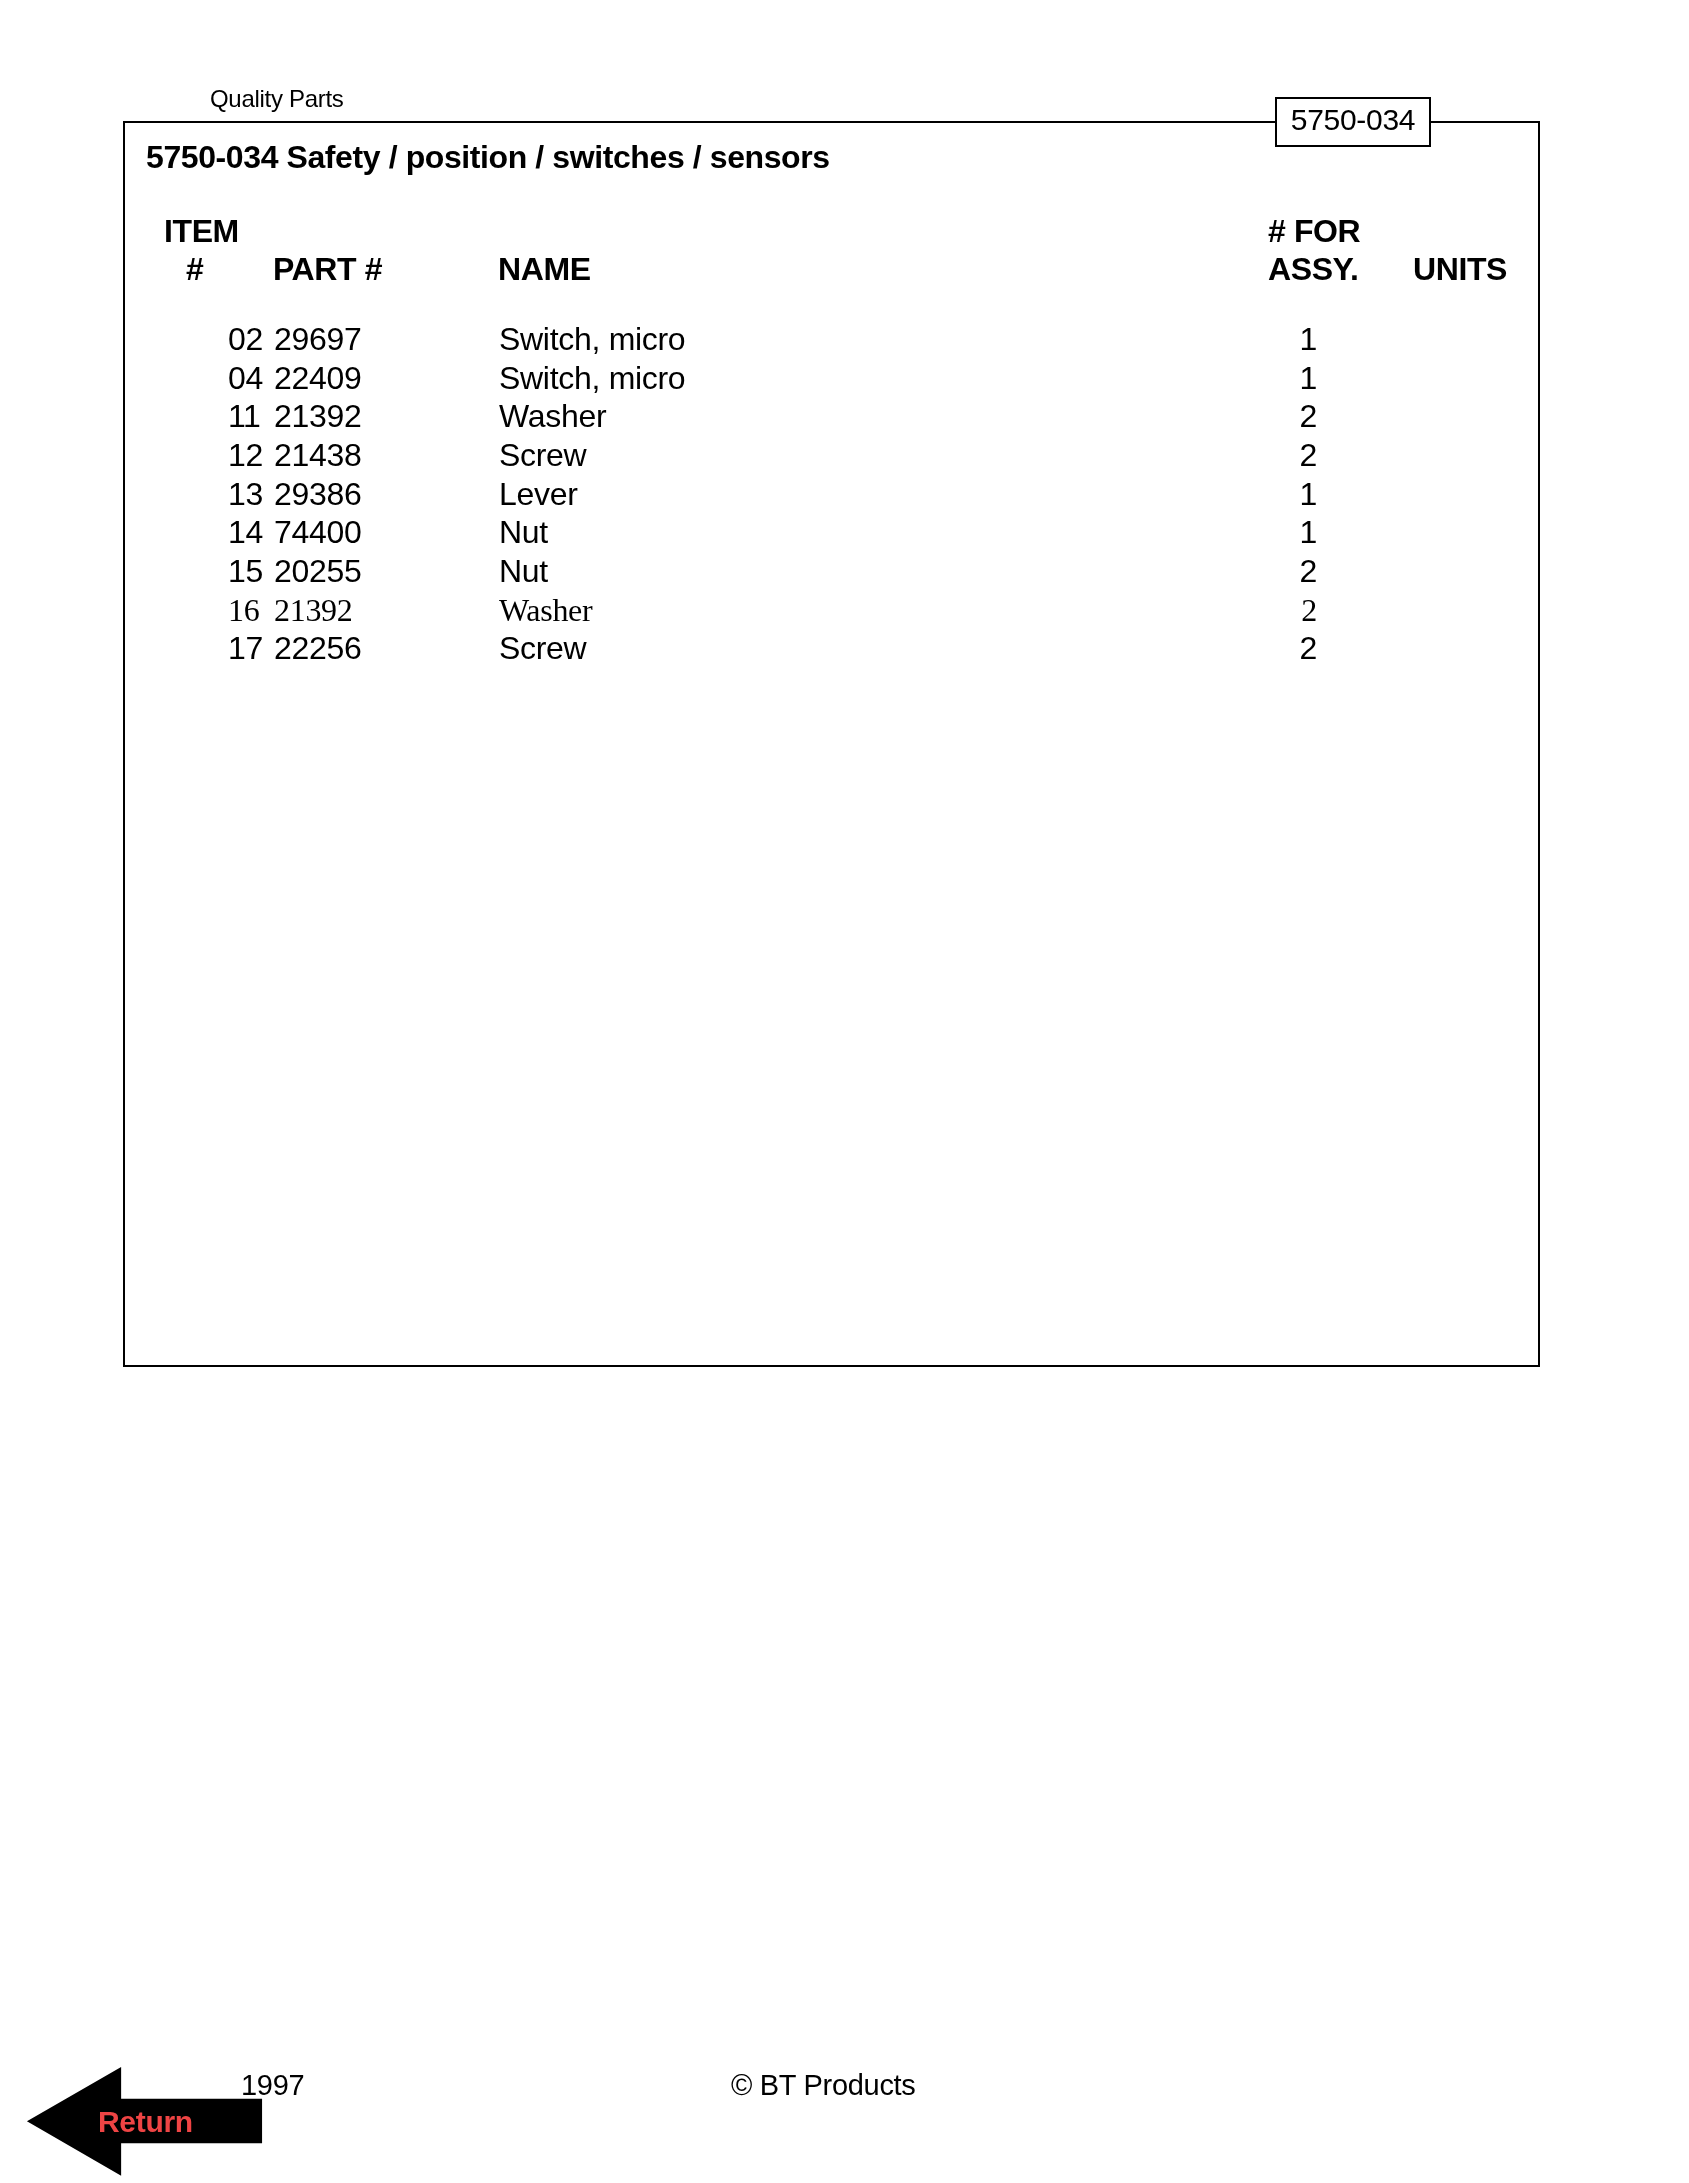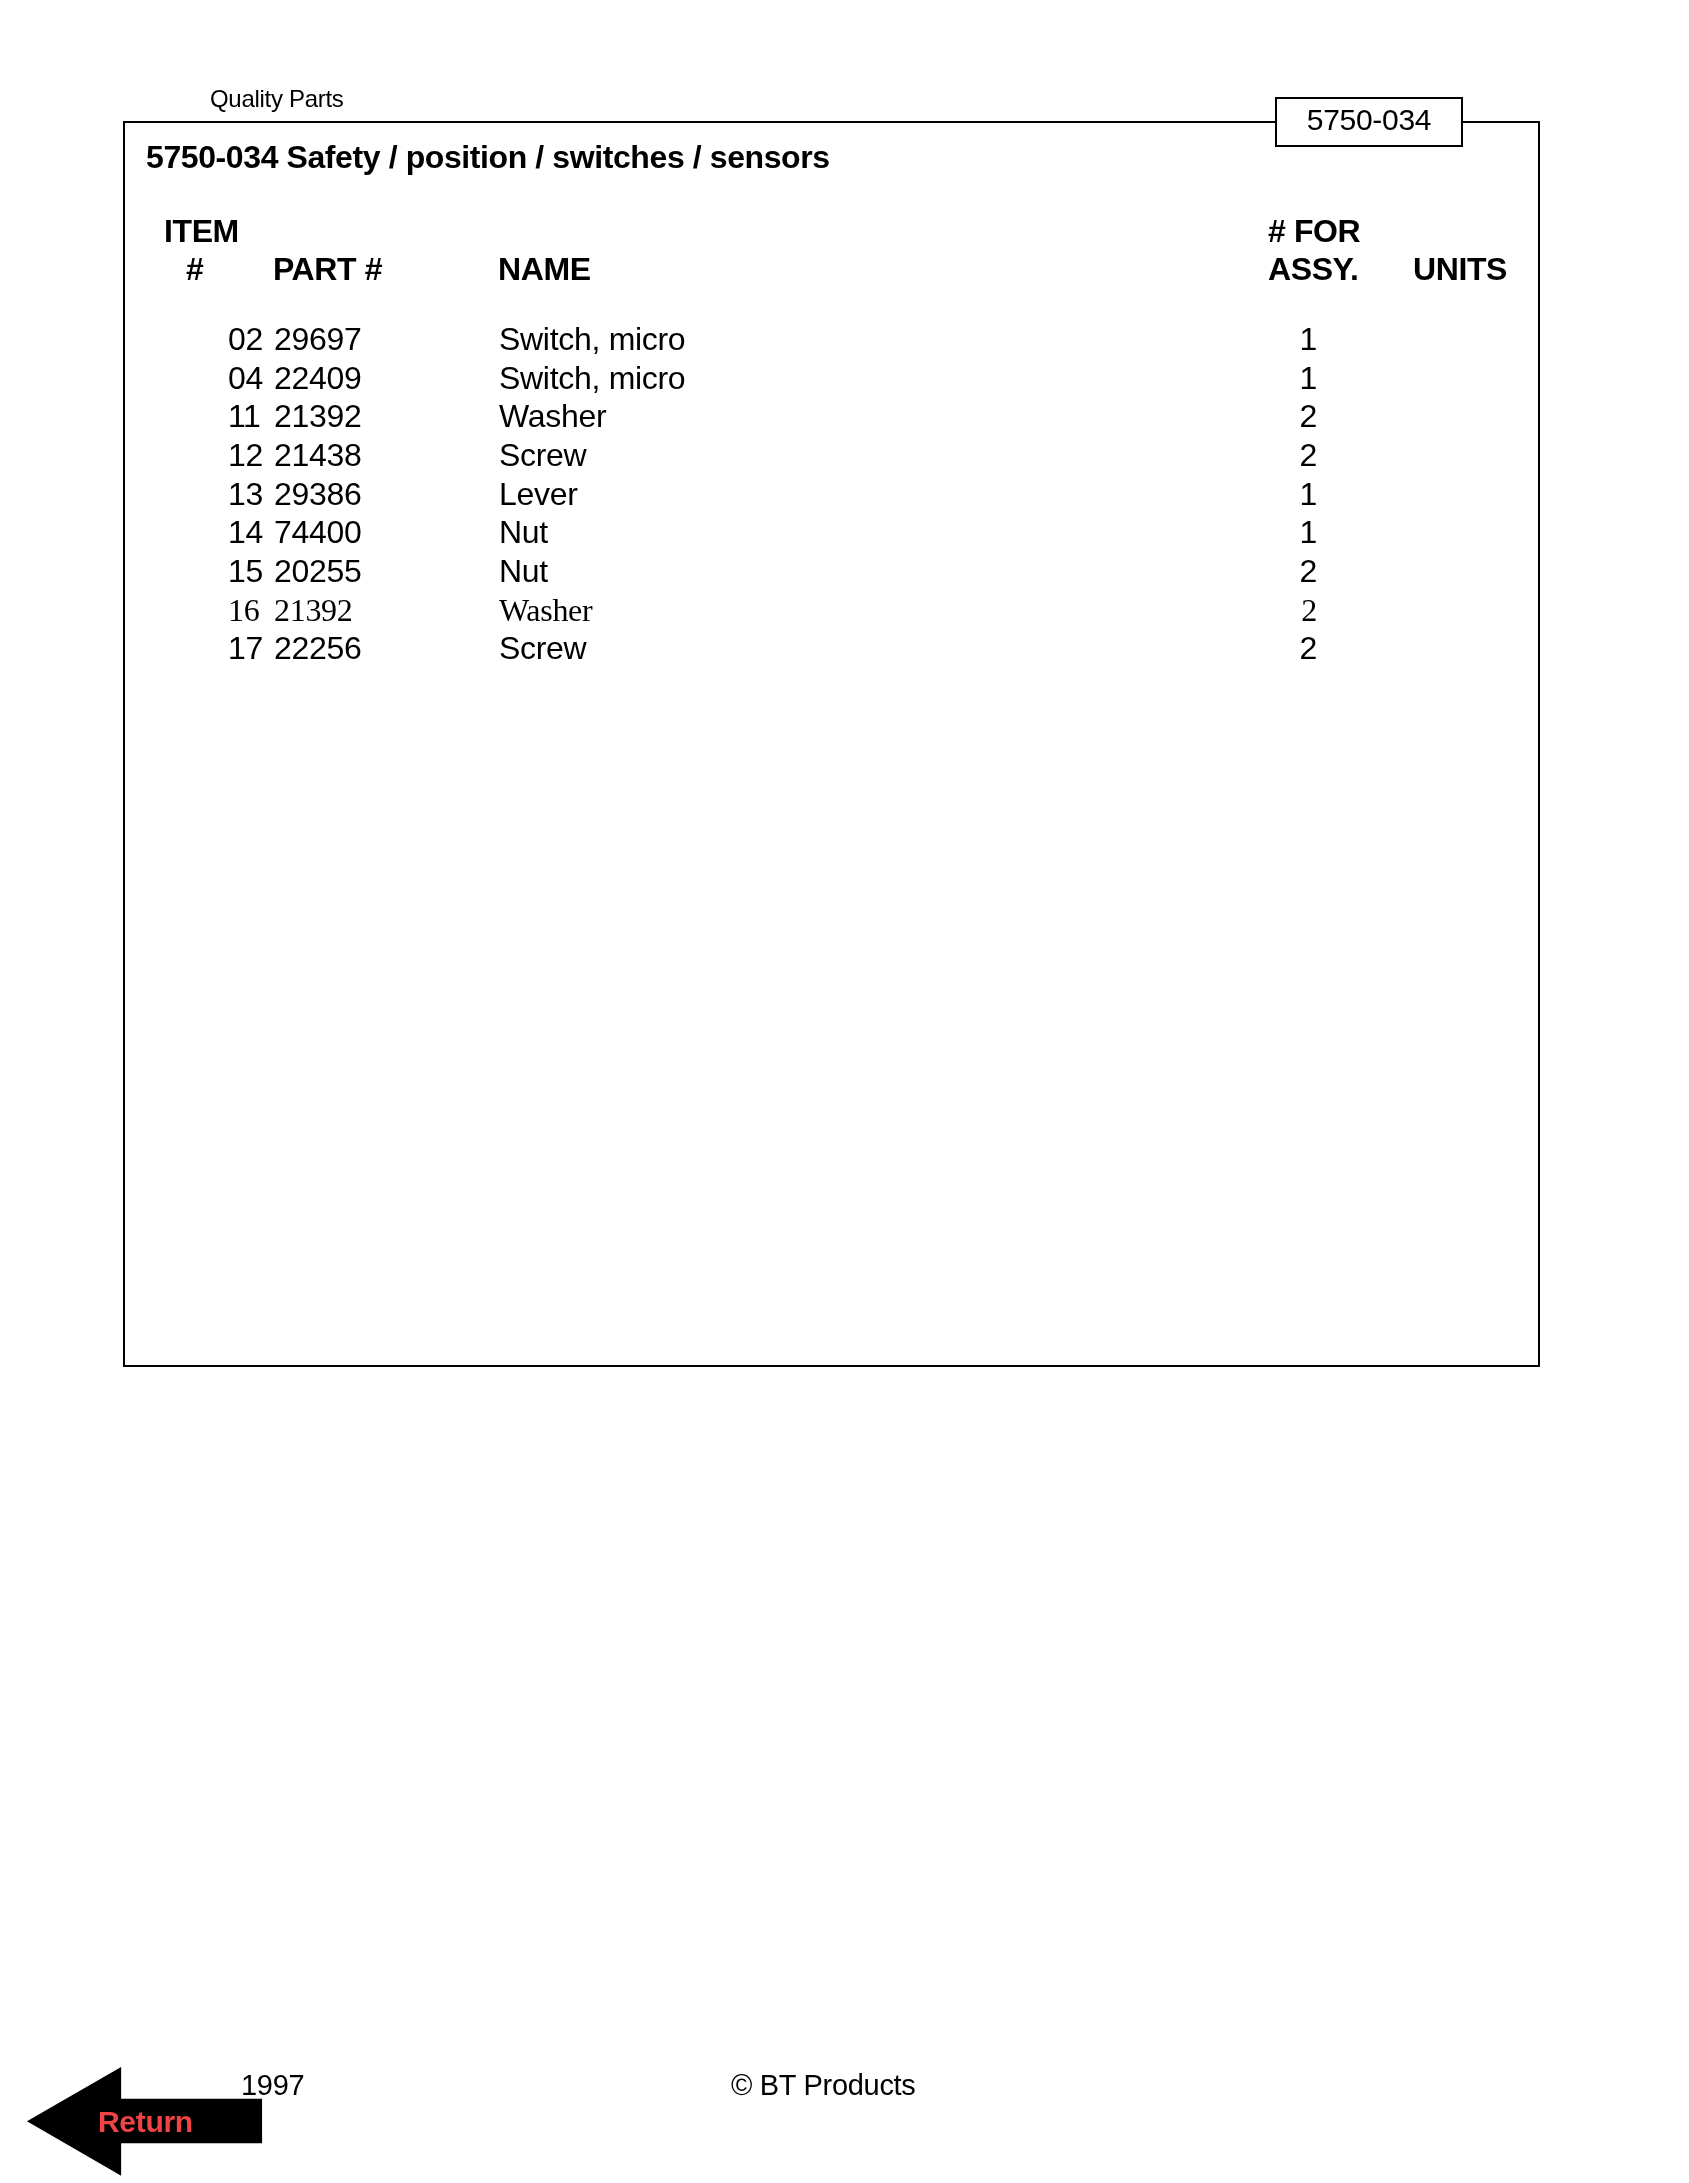--- a/index.html
+++ b/index.html
@@ -26,21 +26,21 @@
     .frame {
       position: absolute;
       left: 123px; top: 121px;
       width: 1417px; height: 1246px;
       border: 2.1px solid #000;
       box-sizing: border-box;
     }
     .section-tag {
       position: absolute;
       left: 1275px; top: 97px;
-      width: 188px; height: 50px;
+      width: 156px; height: 50px;
       border: 2.1px solid #000;
       box-sizing: border-box;
       background: #fff;
       font-size: 30px;
       line-height: 41px;
       text-align: center;
       letter-spacing: -0.3px;
     }
     .title {
       left: 146px; top: 138px;

